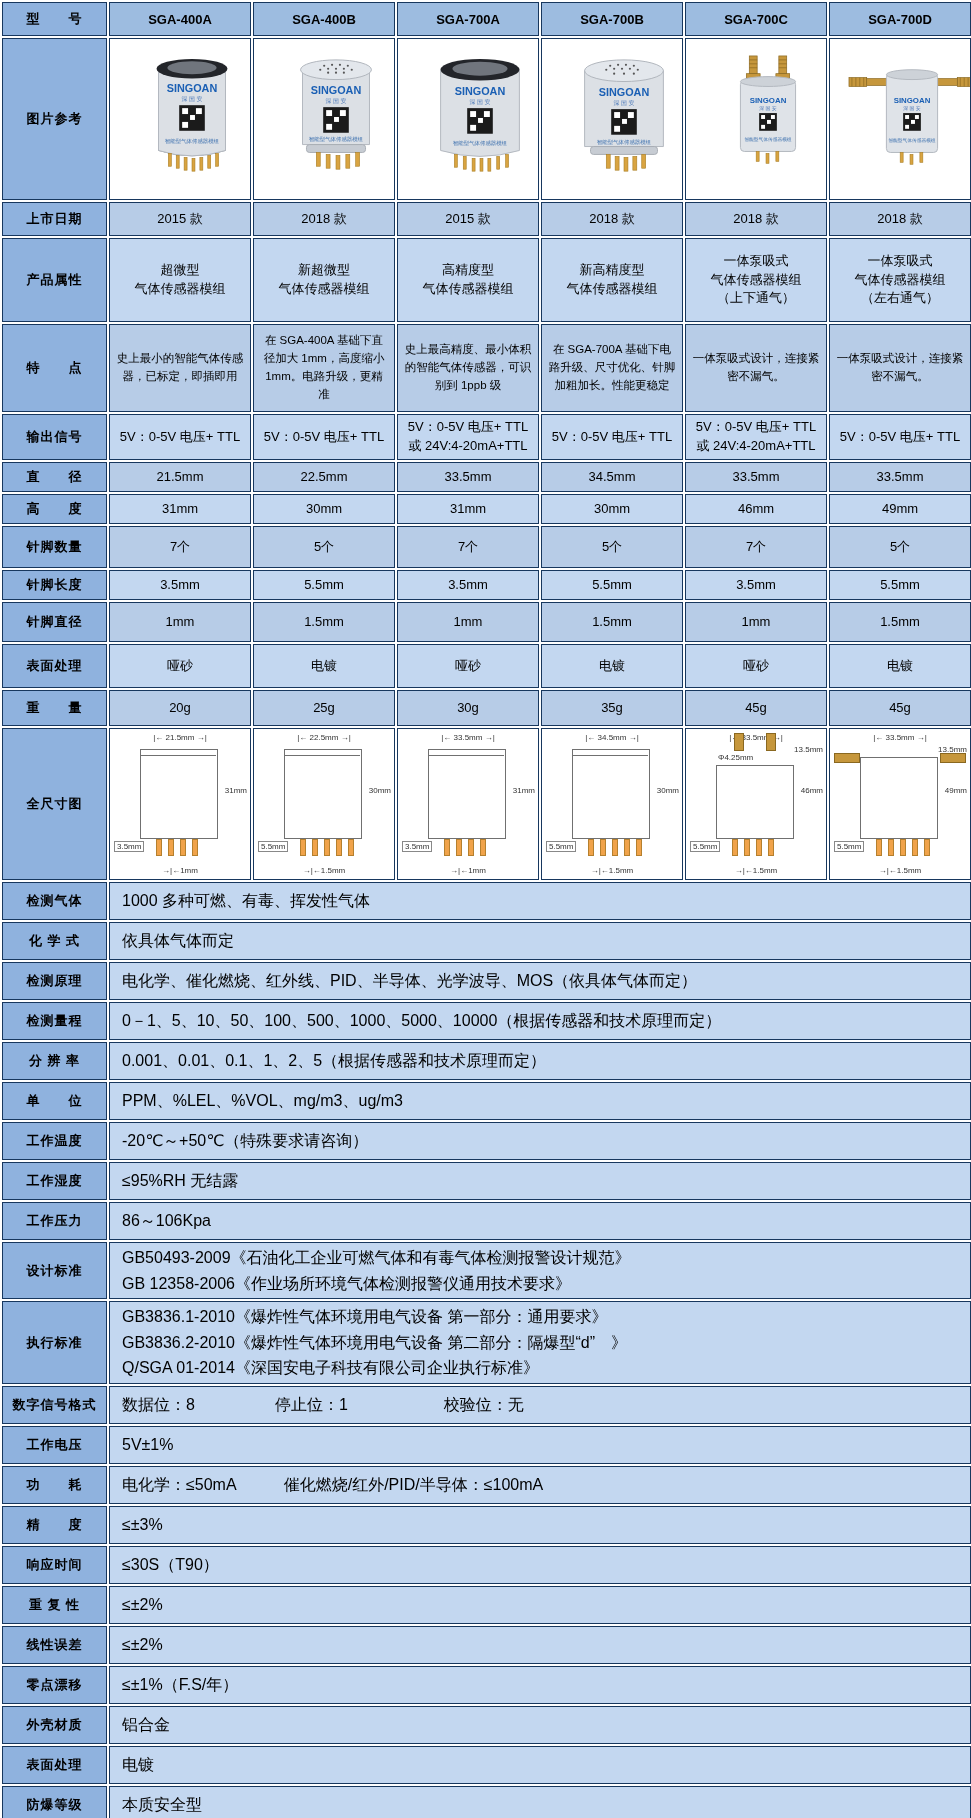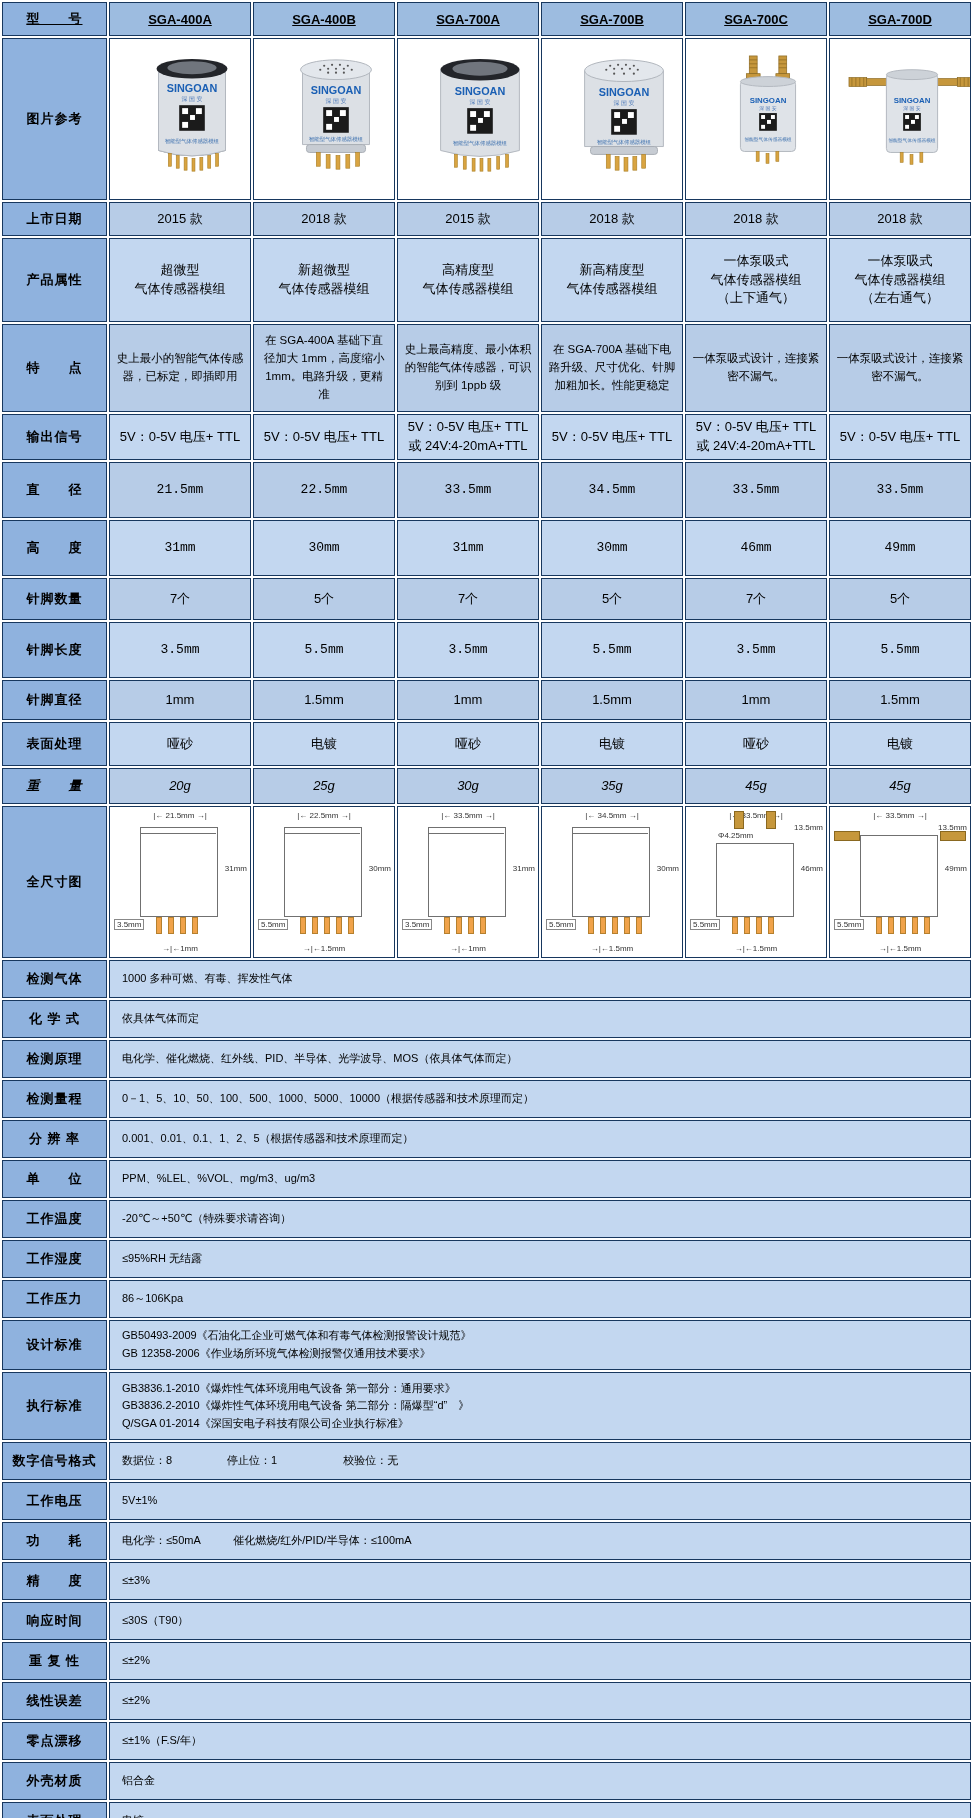--- a/index.html
+++ b/index.html
@@ -8,25 +8,25 @@
   table.spec{width:971px;border-collapse:separate;border-spacing:2px;background:#fff;table-layout:fixed;}
   td,th{border:1px solid #17375E;padding:2px 4px;vertical-align:middle;overflow:hidden;}
   th{font-weight:bold;}
   .lbl{background:#8FB2DE;font-weight:bold;font-size:13px;text-align:center;letter-spacing:1px;}
   .hdr{background:#9DBCE0;font-weight:bold;font-size:13px;text-align:center;}
   .rA{background:#C3D7F0;}
   .rB{background:#B7CCE7;}
   .photo-cell{background:#ffffff;text-align:center;padding:13px;}
   .val{font-size:13px;text-align:center;white-space:pre-line;line-height:1.45;}
   .feat{font-size:11.5px;text-align:center;line-height:1.55;padding:2px 6px;}
-  .specval{font-size:11px;text-align:left;padding-left:12px;white-space:pre-wrap;line-height:1.6;}
-  tr.h-header{height:34px;text-decoration:underline;}   tr.h-photo{height:134px;}  tr.h-launch{height:34px;}
+  .specval{font-size:16px;text-align:left;padding-left:12px;white-space:pre-wrap;line-height:1.6;}
+  tr.h-header{height:34px;}   tr.h-photo{height:134px;}  tr.h-launch{height:34px;}
   tr.h-attr{height:84px;}     tr.h-feature{height:88px;} tr.h-signal{height:46px;}
-  tr.h-d38{height:56px;font-family:Liberation Mono, monospace;}      tr.h-d42{height:42px;}     tr.h-d40{height:40px;}
-  tr.h-surface{height:44px;}  tr.h-weight{height:36px;font-style:italic;}  tr.h-draw{height:152px;}
+  tr.h-d38{height:30px;}      tr.h-d42{height:42px;}     tr.h-d40{height:40px;}
+  tr.h-surface{height:44px;}  tr.h-weight{height:36px;}  tr.h-draw{height:152px;}
   tr.h-spec{height:38px;}     tr.h-design{height:50px;}  tr.h-exec{height:68px;}
   .draw-cell{background:#fff;padding:0;}
   .draw{position:relative;width:136px;height:146px;margin:2px auto;background:#fff;font-size:8px;color:#333;}
   .d-top{position:absolute;top:2px;left:0;right:0;text-align:center;}
   .d-top::before{content:"|\2190  ";} .d-top::after{content:"  \2192|";}
   .d-body{position:absolute;left:28px;top:18px;width:76px;height:88px;border:1.5px solid #707070;background:#fff;}
   .d-band{position:absolute;left:28px;top:24px;width:76px;border-top:1.5px solid #707070;}
   .d-side{position:absolute;right:1px;top:55px;}
   .d-pin{position:absolute;top:108px;width:4px;height:15px;background:#F0A34A;border:1px solid #b5802e;}
   .p1{left:44px;} .p2{left:56px;} .p3{left:68px;} .p4{left:80px;} .p5{left:92px;}

